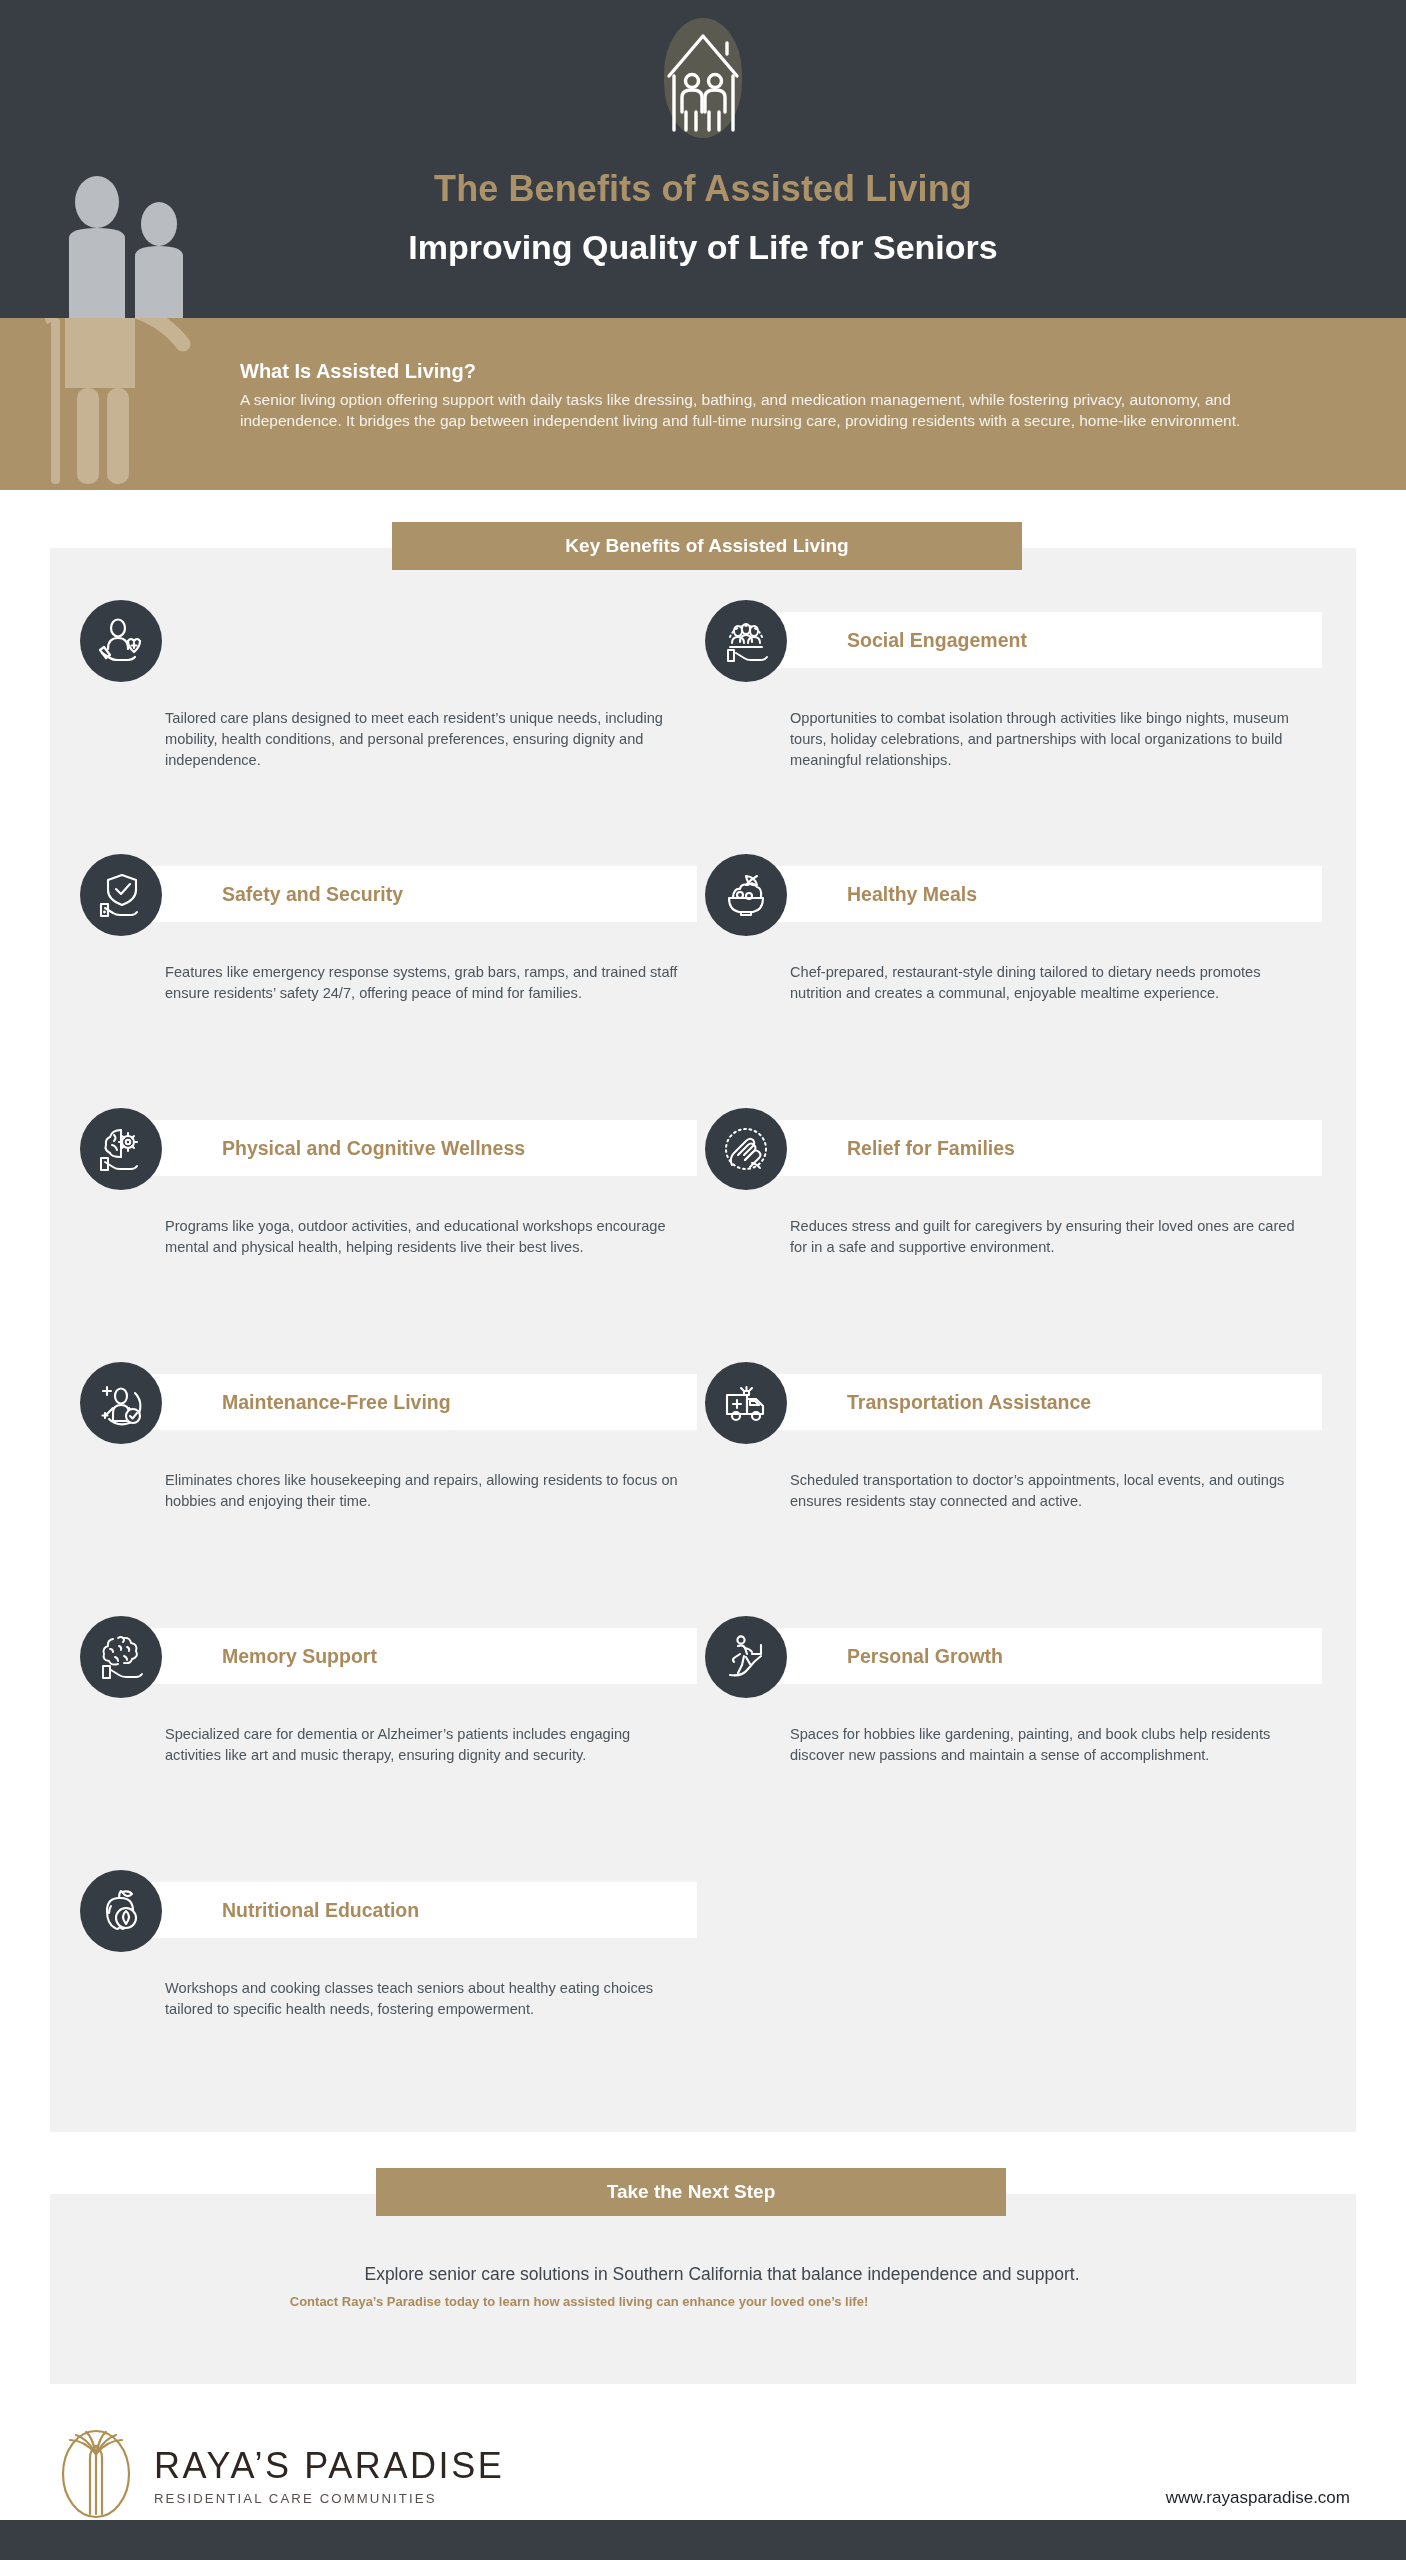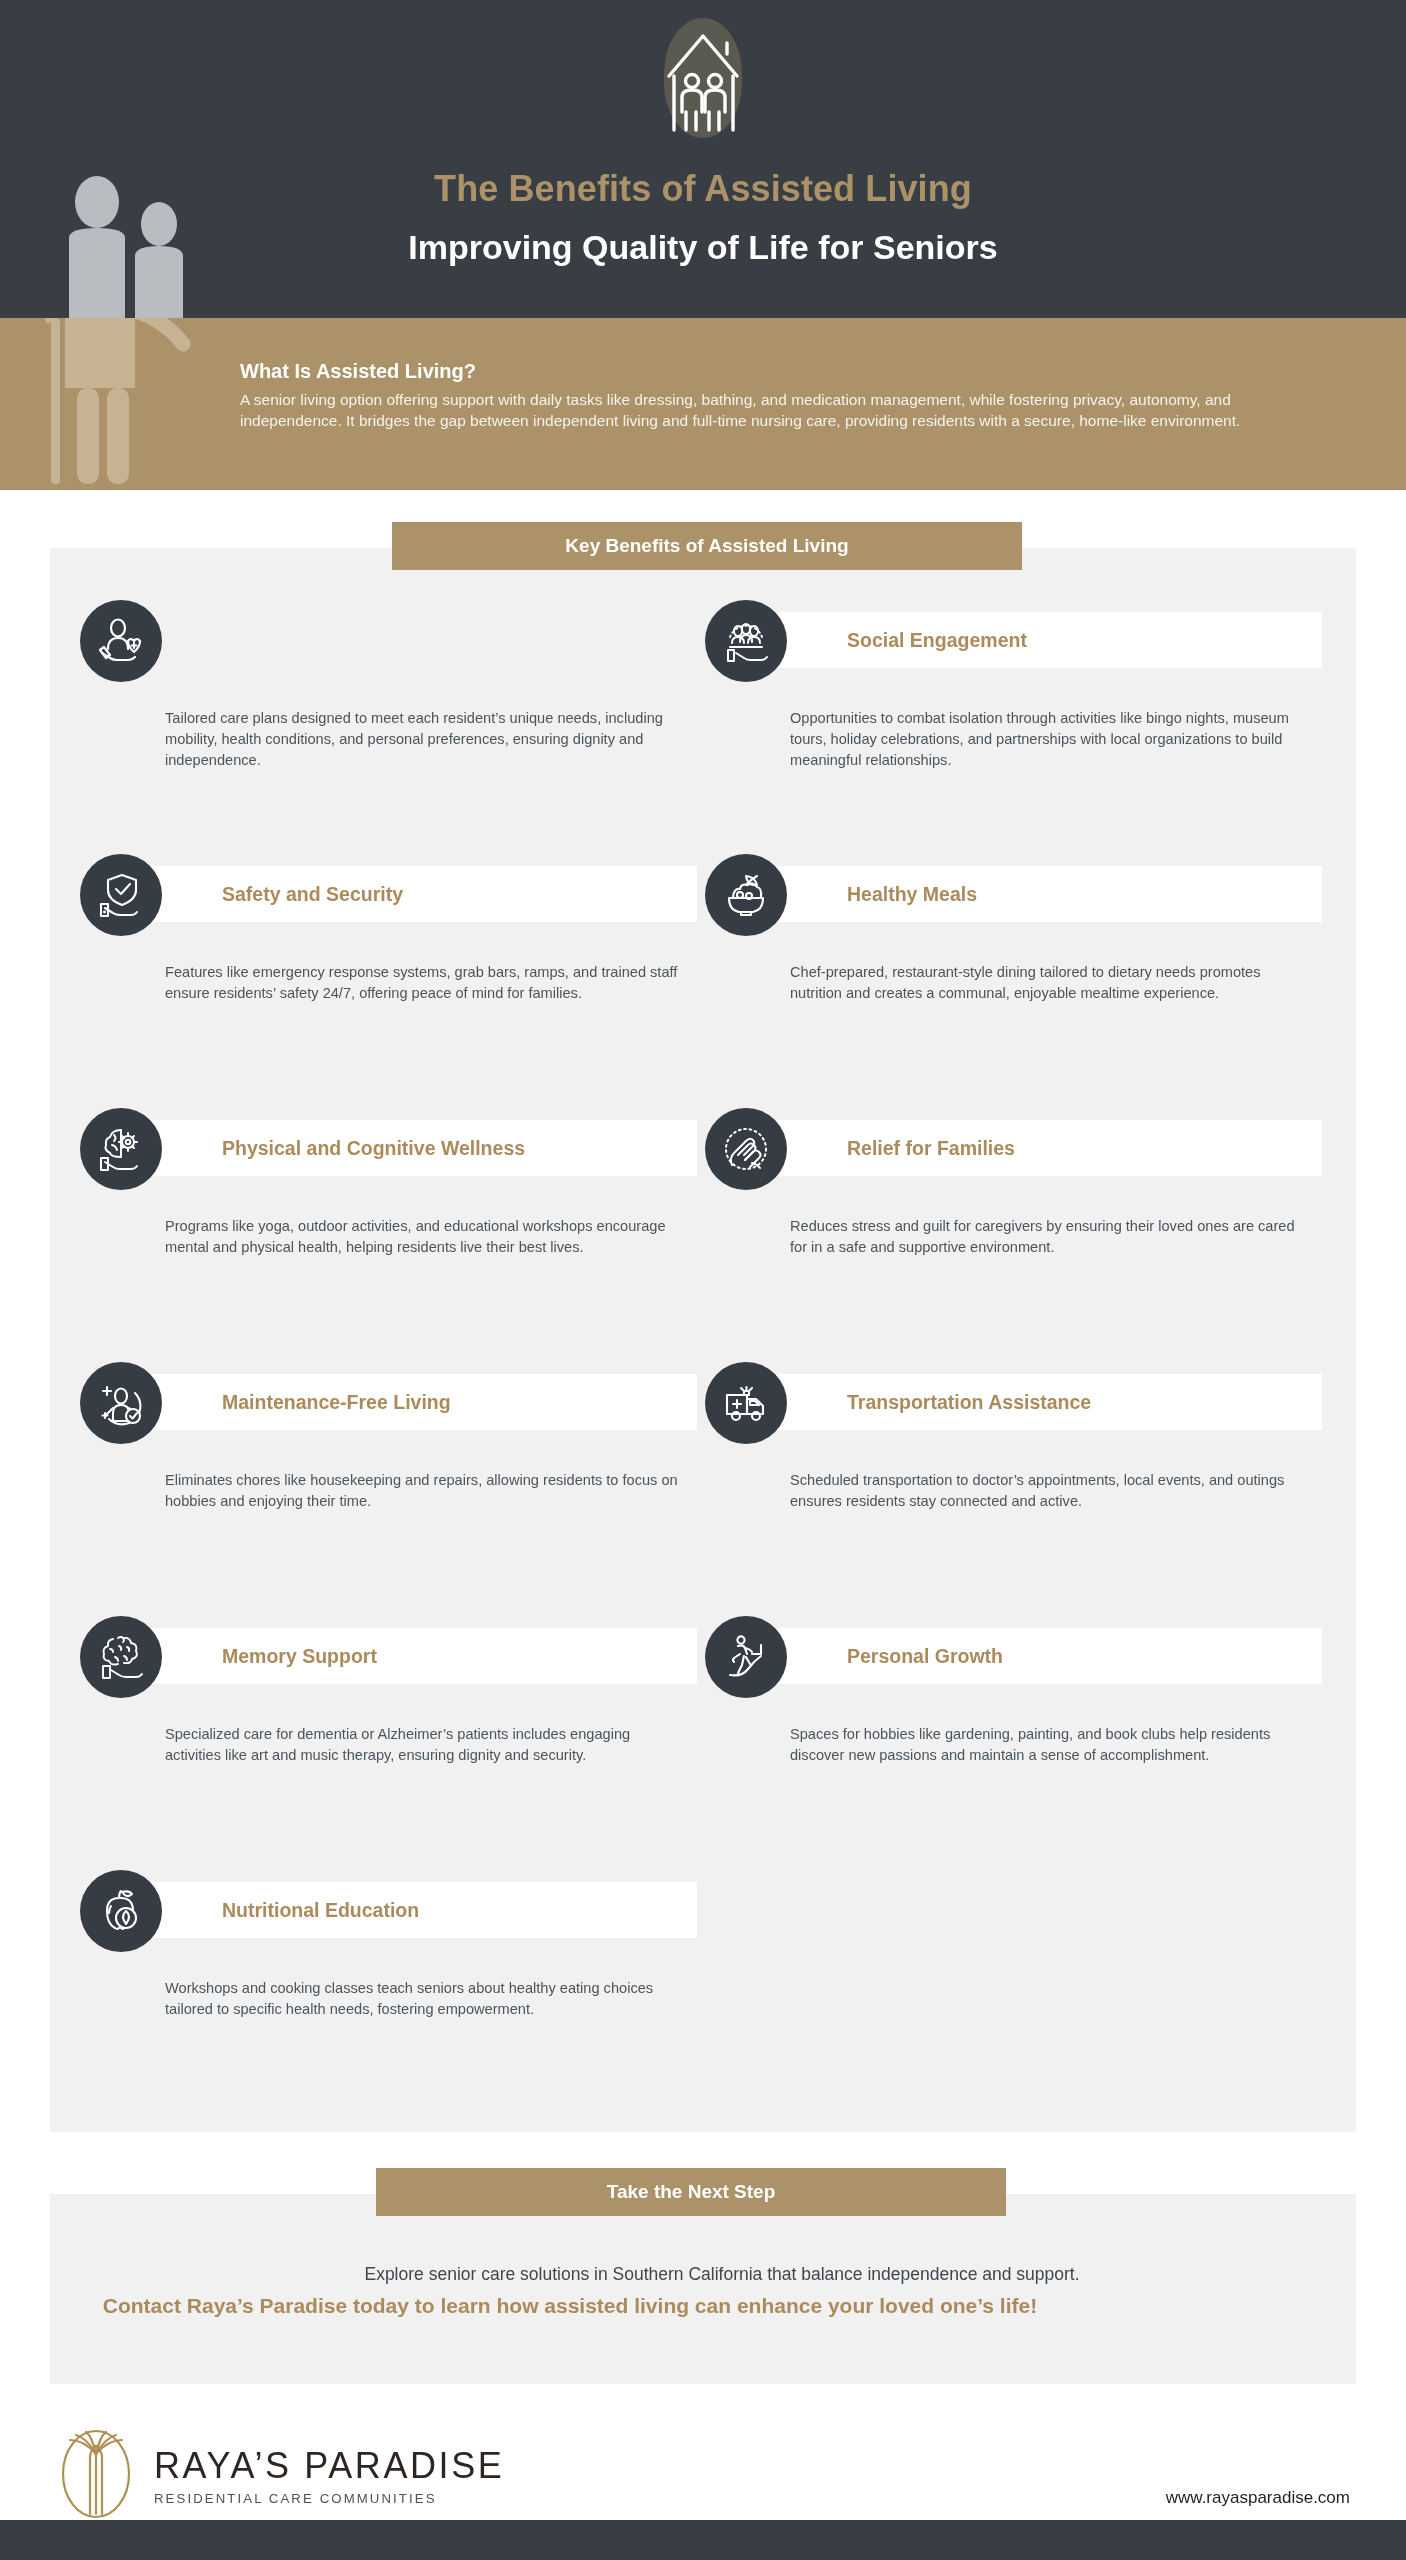--- a/index.html
+++ b/index.html
@@ -193,23 +193,23 @@
   .cta-line1 {
     position: absolute;
     top: 2264px; left: 0; width: 1406px;
     text-align: center;
     font-size: 17.5px;
     color: #3f464d;
     padding-left: 38px;
   }
   .cta-line2 {
     position: absolute;
-    top: 2294px; left: 5px; width: 1130px;
+    top: 2294px; left: 14px; width: 1130px;
     text-align: center;
-    font-size: 21px;
+    font-size: 13px;
     font-weight: bold;
     color: #ab8b5c;
   }
 
   
   .footer-logo {
     position: absolute;
     left: 52px;
     top: 2428px;
     display: flex;

